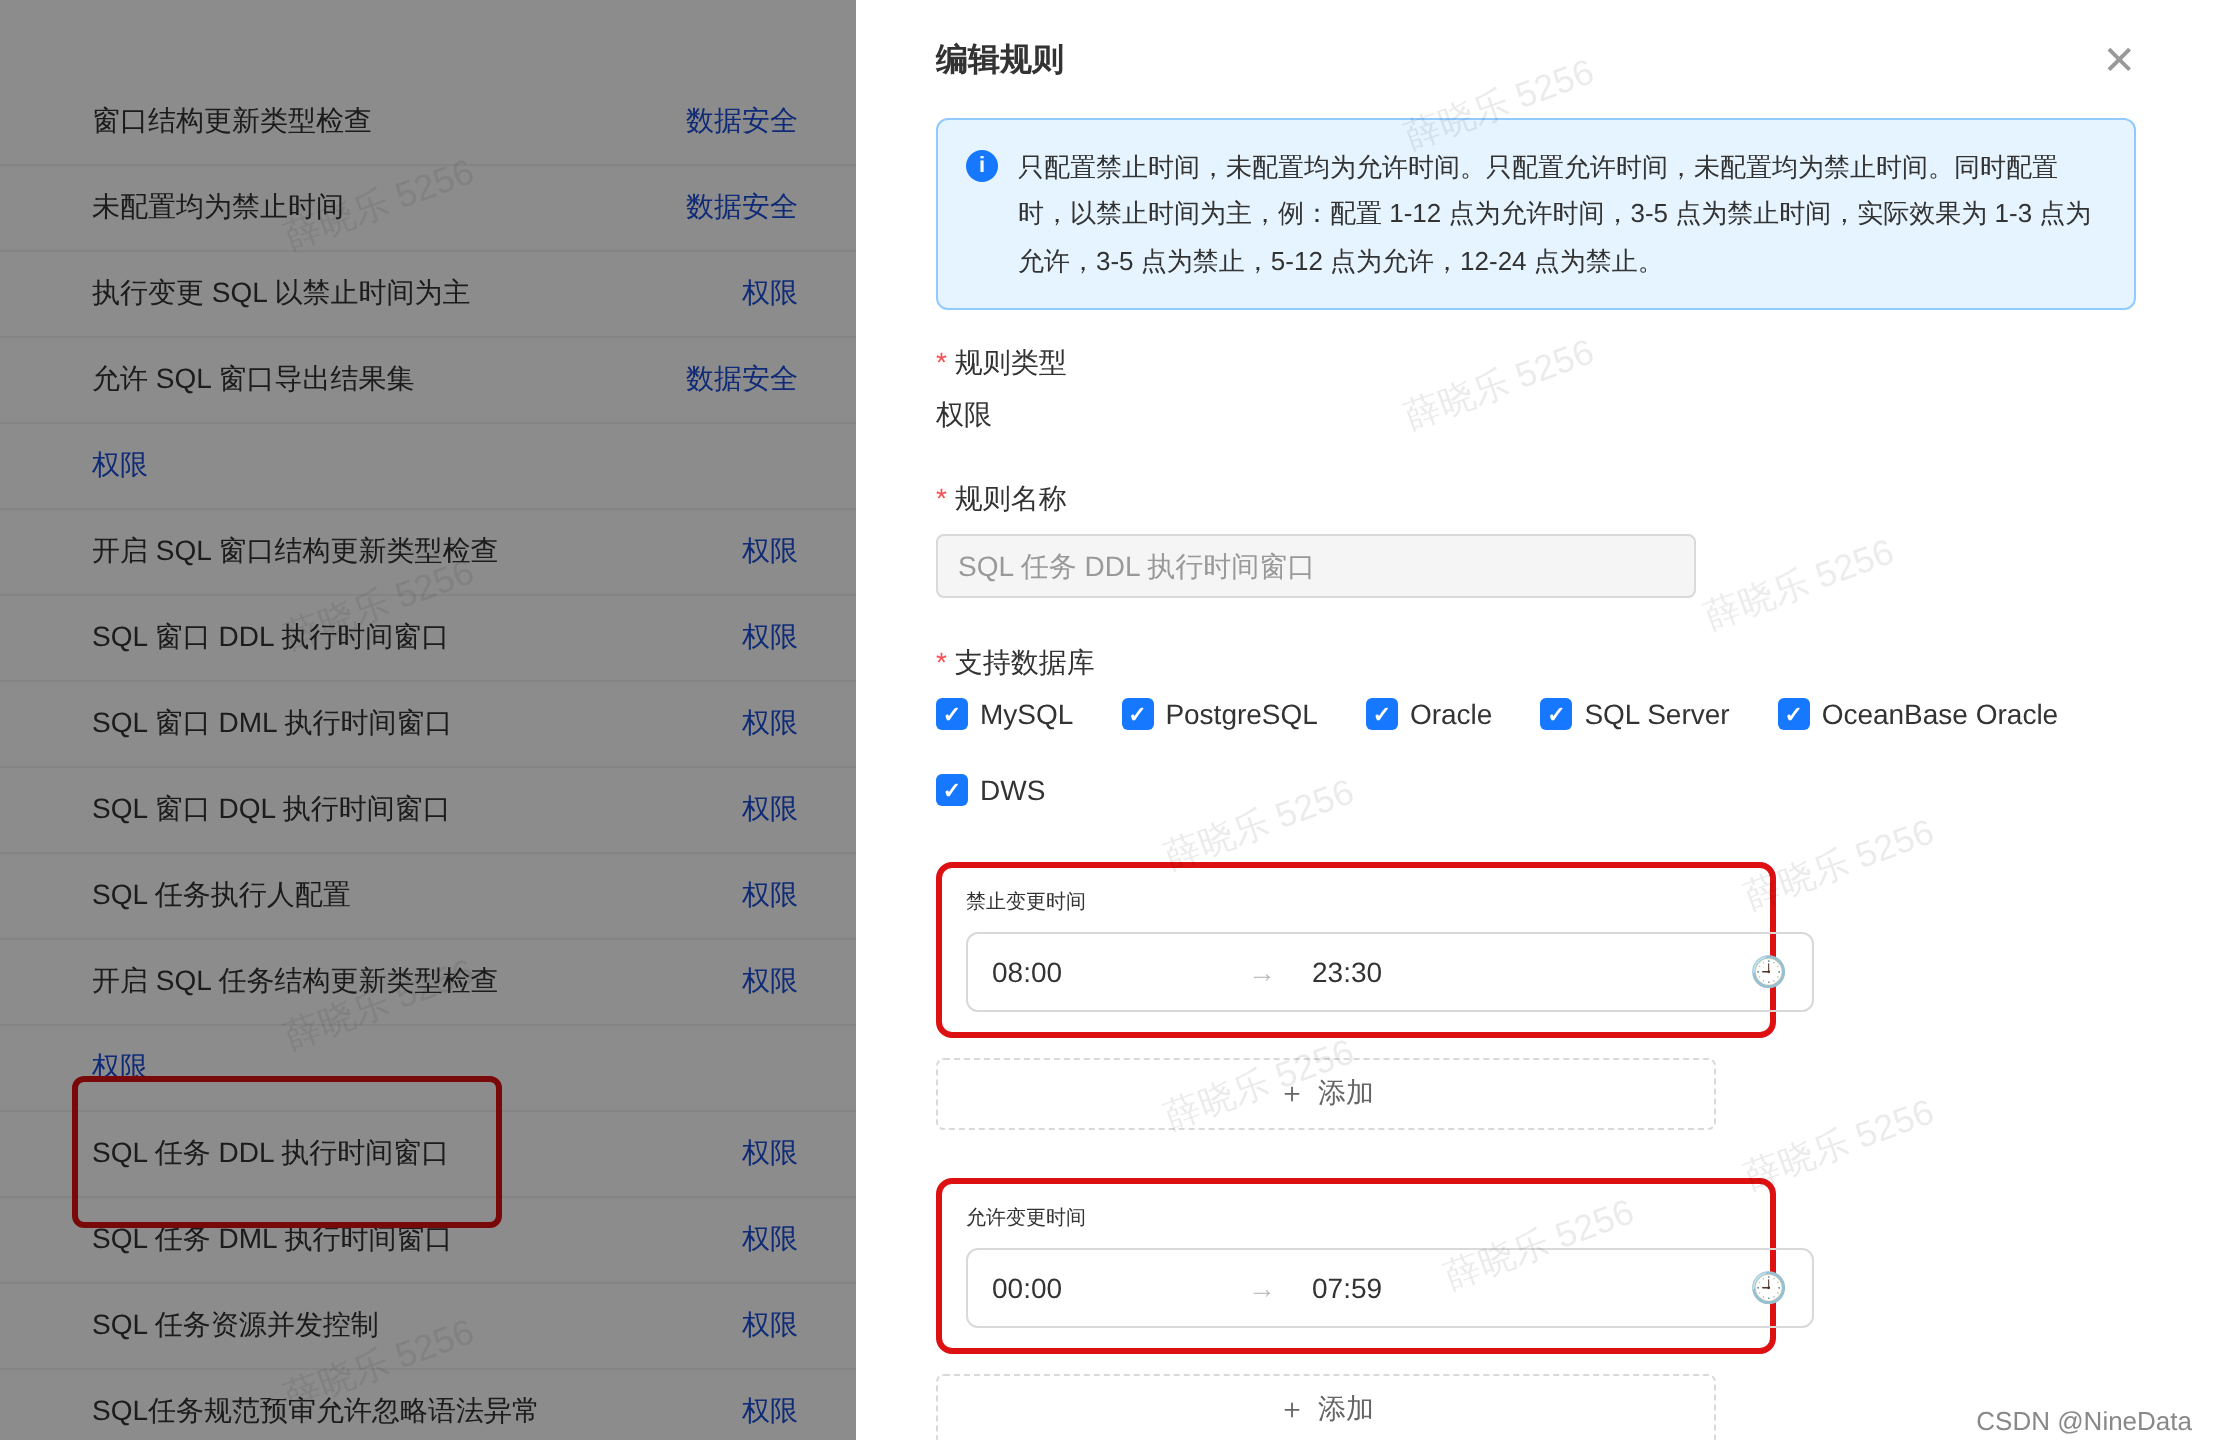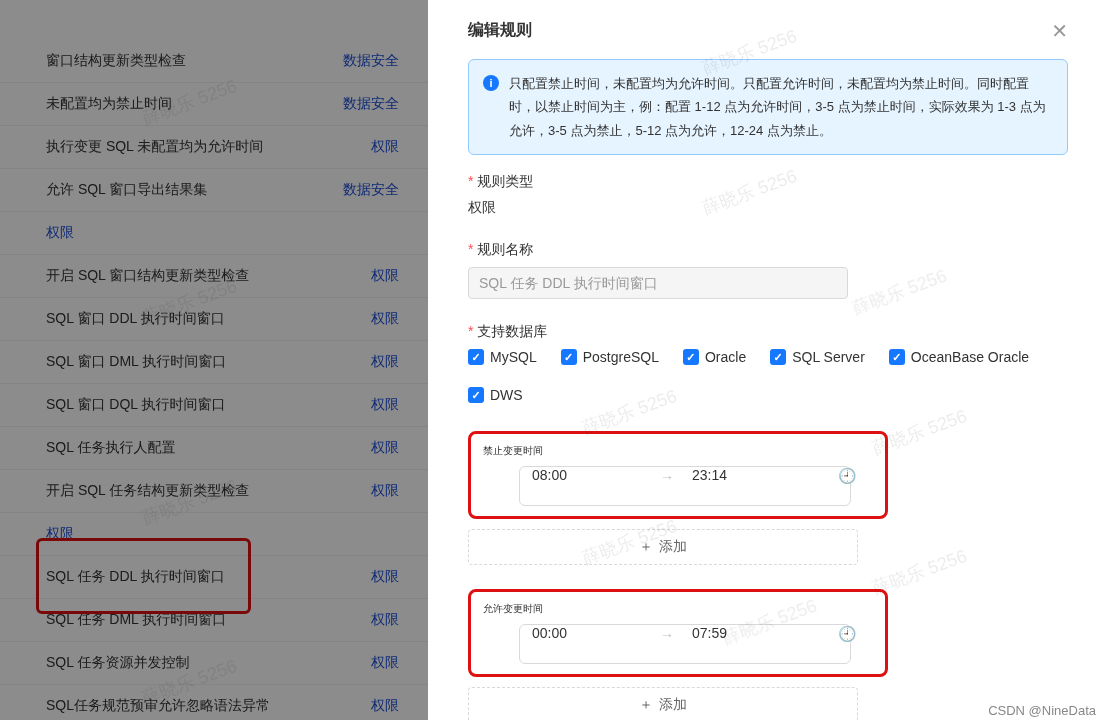--- a/index.html
+++ b/index.html
@@ -63,22 +63,22 @@
     width: 16px; height: 16px; border-radius: 3px; background: #1677ff;
     display: inline-flex; align-items: center; justify-content: center;
     color: #fff; font-size: 11px; font-weight: 700;
   }
   .section-hl {
     border: 3px solid #d11; border-radius: 8px; padding: 10px 12px;
     margin-bottom: 10px; width: 420px;
   }
   .section-title { font-size: 10px; margin-bottom: 8px; }
   .timerange {
-    display: flex; align-items: flex-start; height: 40px; border: 1px solid #d9d9d9;
-    border-radius: 6px; padding: 0 12px; gap: 18px; width: 332px; margin-left: 36px;
+    display: flex; align-items: center; height: 40px; border: 1px solid #d9d9d9;
+    border-radius: 6px; padding: 0 12px; gap: 18px; width: 424px;
   }
   .timerange .t { flex: 0 0 110px; }
   .timerange .arrow { color: #bfbfbf; }
   .timerange .spacer { flex: 1; }
   .clock-icon { color: #bfbfbf; font-size: 15px; }
   .add-row {
     width: 390px; height: 36px; border: 1px dashed #d9d9d9; border-radius: 4px;
     display: flex; align-items: center; justify-content: center; gap: 6px;
     color: #666; cursor: pointer; margin: 10px 0 24px 0;
   }
@@ -97,21 +97,21 @@
 <div class="rule-list">
   <div class="rule-row">
       <span>窗口结构更新类型检查</span>
       <span>数据安全</span>
     </div>
   <div class="rule-row">
       <span>未配置均为禁止时间</span>
       <span>数据安全</span>
     </div>
   <div class="rule-row">
-      <span>执行变更 SQL 未配置均为允许时间</span>
+      <span>执行变更 SQL 以禁止时间为主</span>
       <span>权限</span>
     </div>
   <div class="rule-row">
       <span>允许 SQL 窗口导出结果集</span>
       <span>数据安全</span>
     </div>
   <div class="rule-row">
       <span>权限</span>
     </div>
   <div class="rule-row">
@@ -206,21 +206,21 @@
         <span class="cb">✓</span>
         <span>DWS</span>
       </div>
   </div>
 
   <div class="section-hl">
     <div class="section-title">禁止变更时间</div>
     <div class="timerange">
       <span class="t">08:00</span>
       <span class="arrow">→</span>
-      <span class="t">23:14</span>
+      <span class="t">23:30</span>
       <span class="spacer"></span>
       <span class="clock-icon">🕘</span>
     </div>
   </div>
   <div class="add-row">
       <span>＋</span>
       <span>添加</span>
     </div>
 
   <div class="section-hl">

